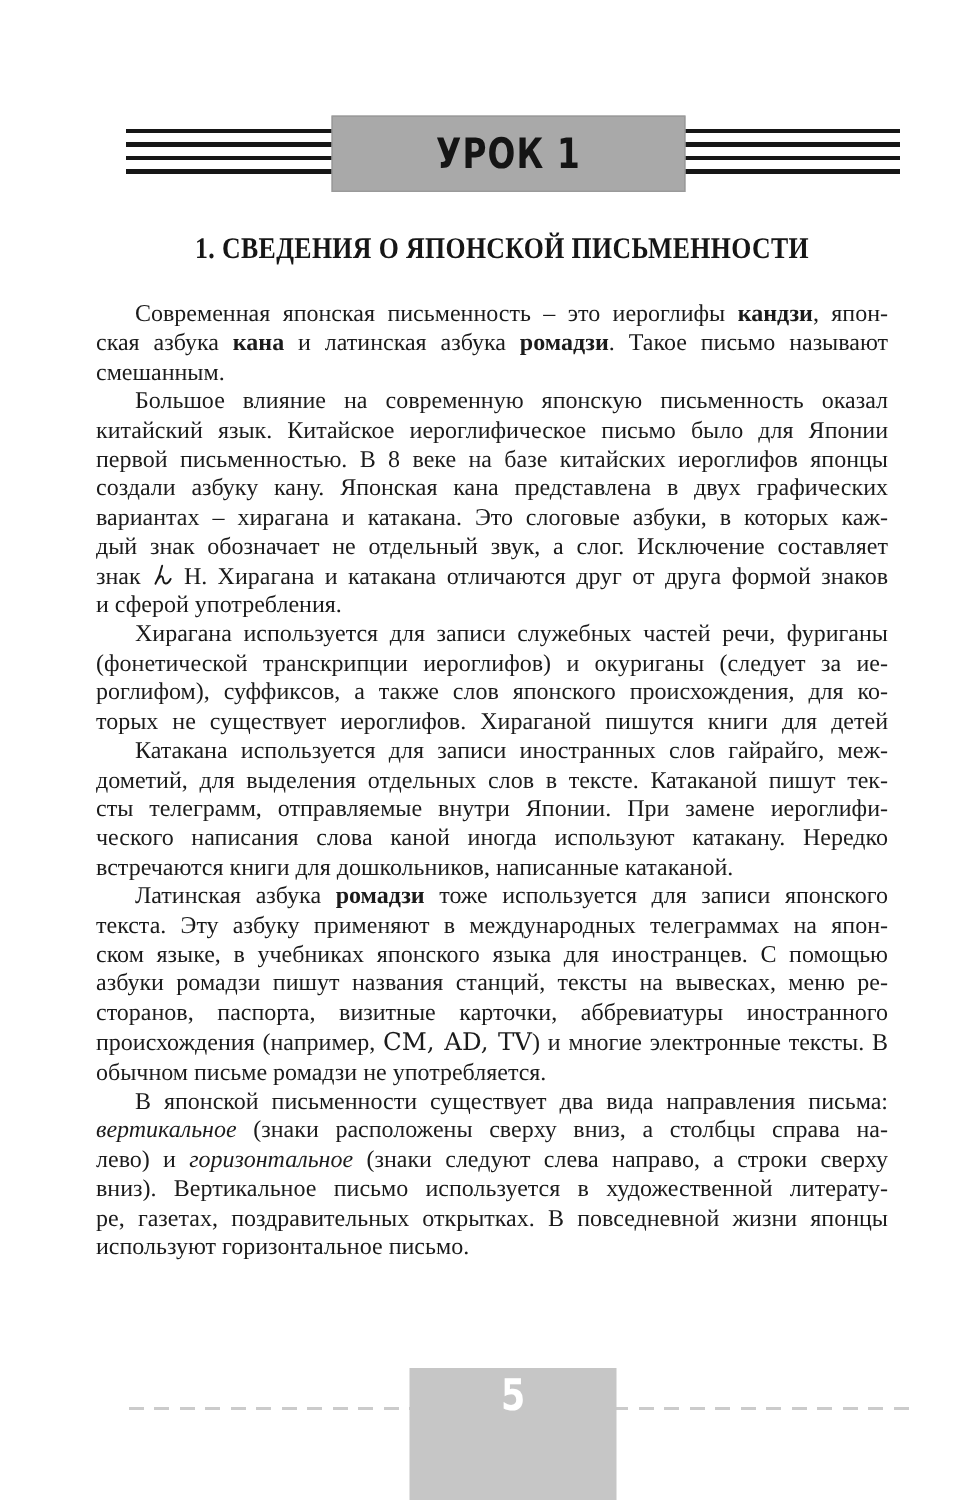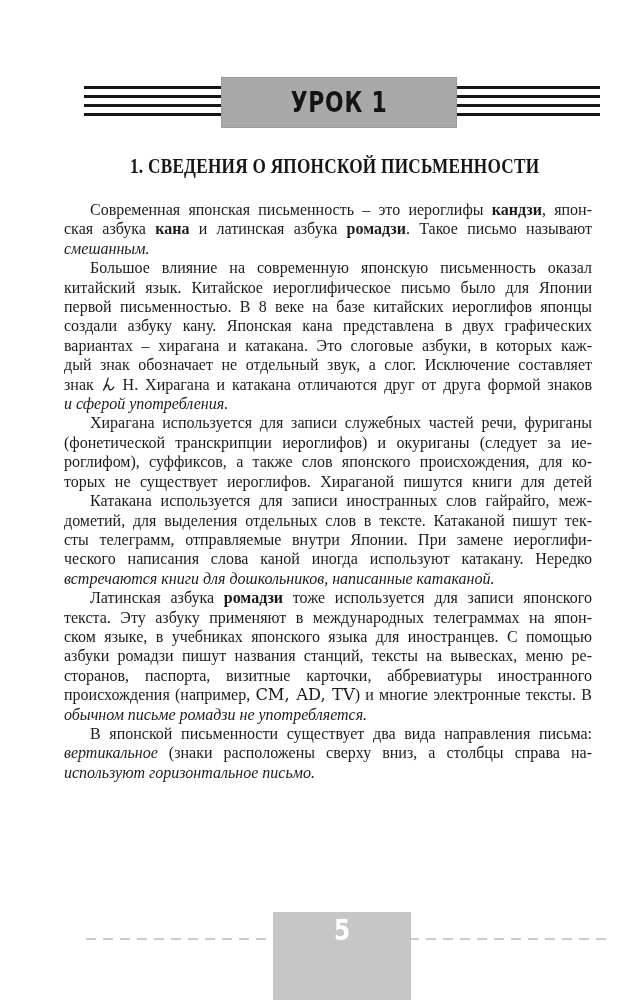--- a/index.html
+++ b/index.html
@@ -64,21 +64,21 @@
     width: 528px;
   }
   .line {
     font-size: 16px;
     line-height: 19.4px;
     text-align: justify;
     text-align-last: justify;
     white-space: normal;
   }
   .line.first { text-indent: 26px; }
-  .line.last  { text-align: center; text-align-last: left; font-style: italic; }
+  .line.last  { text-align: center; text-align-last: left; }
   .line b { font-weight: bold; }
   .line i { }
   .latin { font-family: "DejaVu Serif", serif; font-size: 1.02em; }
   .hira-glyph svg { vertical-align: -3px; }
 
   
   .dash-line {
     position: absolute;
     left: 54px; top: 938px;
     width: 522px; height: 2px;
@@ -150,20 +150,23 @@
         <div class="line">текста. Эту азбуку применяют в международных телеграммах на япон-</div>
         <div class="line">ском языке, в учебниках японского языка для иностранцев. С помощью</div>
         <div class="line">азбуки ромадзи пишут названия станций, тексты на вывесках, меню ре-</div>
         <div class="line">сторанов, паспорта, визитные карточки, аббревиатуры иностранного</div>
         <div class="line">происхождения (например, <span class="latin">CM, AD, TV</span>) и многие электронные тексты. В</div>
         <div class="line last">обычном письме ромадзи не употребляется.</div>
       </div>
       <div>
         <div class="line first">В японской письменности существует два вида направления письма:</div>
         <div class="line"><i>вертикальное</i> (знаки расположены сверху вниз, а столбцы справа на-</div>
+        <div class="line">лево) и <i>горизонтальное</i> (знаки следуют слева направо, а строки сверху</div>
+        <div class="line">вниз). Вертикальное письмо используется в художественной литерату-</div>
+        <div class="line">ре, газетах, поздравительных открытках. В повседневной жизни японцы</div>
         <div class="line last">используют горизонтальное письмо.</div>
       </div>
     </main>
 
   <div class="dash-line"></div>
   <div class="page-num-box">
     <span class="page-num">5</span>
   </div>
 
 </div>

